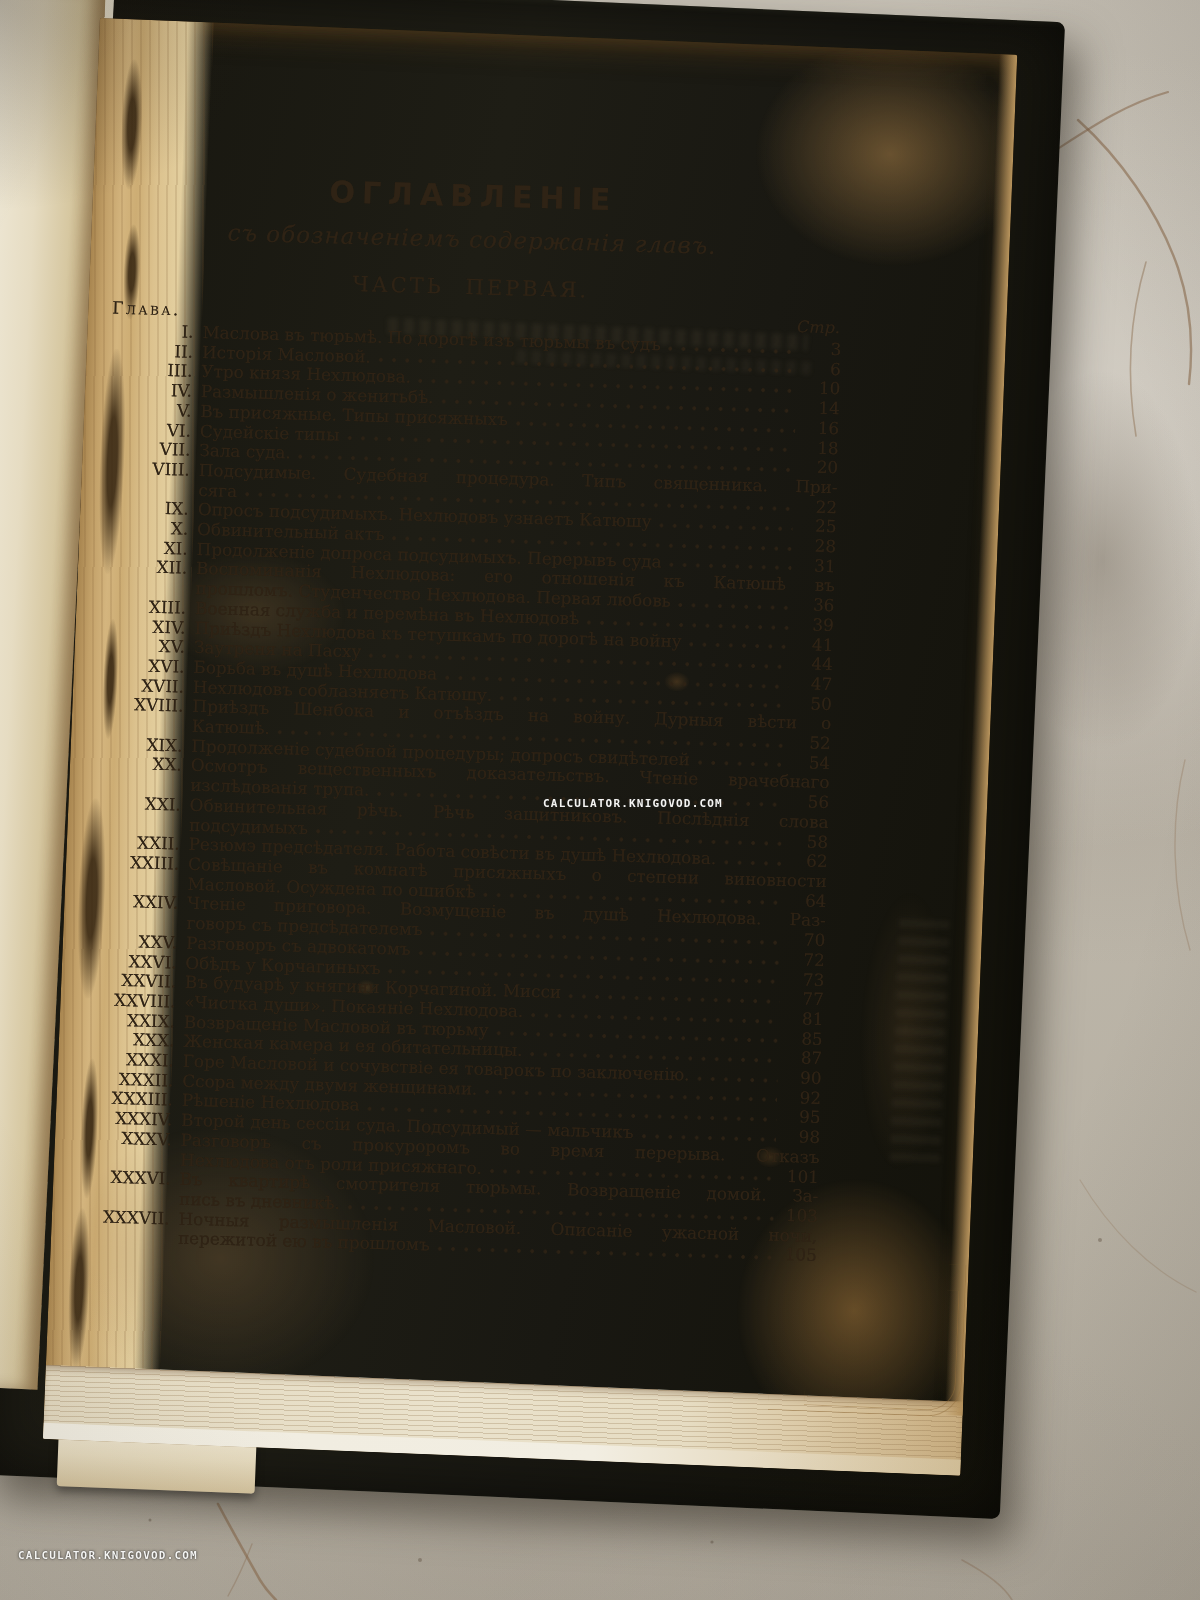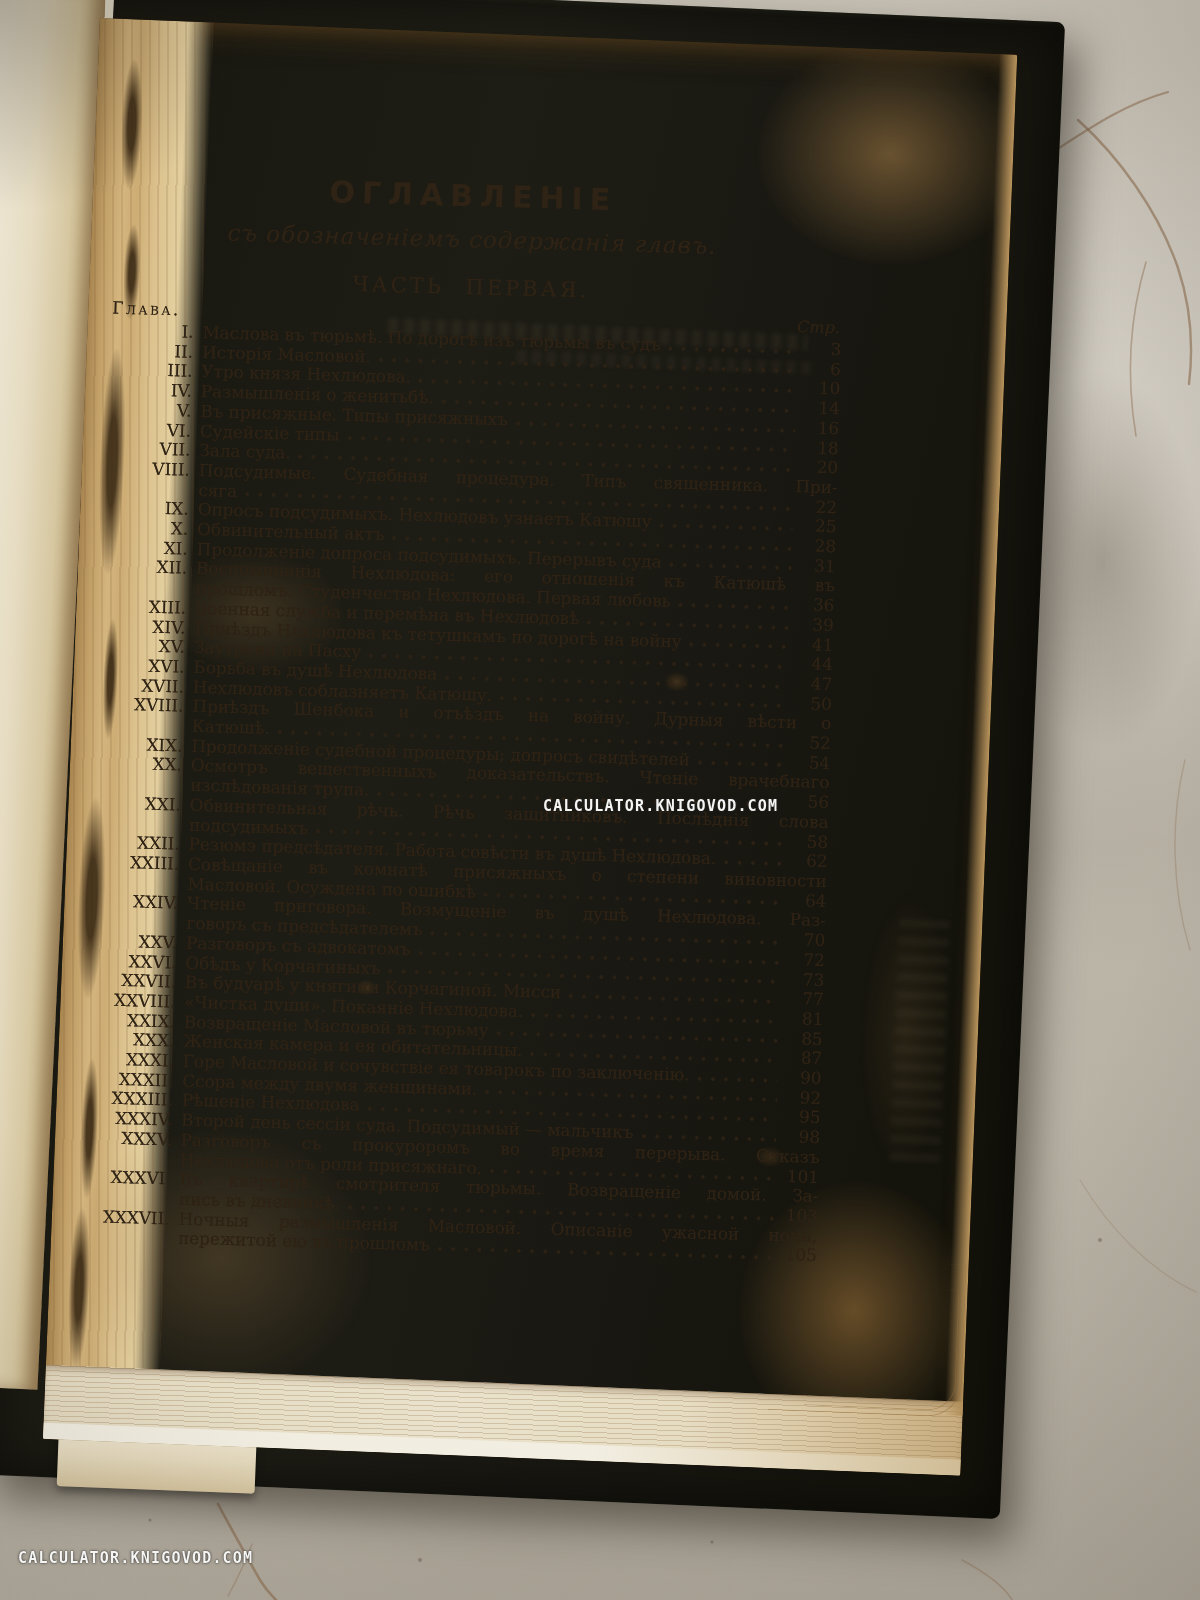--- a/index.html
+++ b/index.html
@@ -88,21 +88,21 @@
   .e-just{text-align:justify;text-align-last:justify;}
   .e-final{display:flex;align-items:baseline;}
   .e-text{white-space:nowrap;}
   .leader{flex:1;min-width:10px;margin:0 4px 0 7px;align-self:flex-end;height:8px;margin-bottom:3px;
     background:radial-gradient(circle at 3px 4px, rgba(47,35,21,.9) 1.5px, transparent 2.1px) repeat-x;
     background-size:13.2px 8px;}
   .e-page{flex:none;width:40px;text-align:right;}
 
   
   .watermark{position:absolute;z-index:10;font-family:"DejaVu Sans Mono", monospace;
-    font-weight:bold;font-size:15px;letter-spacing:1.2px;color:var(--wm,#f5f5f3);
+    font-weight:bold;font-size:11px;letter-spacing:1.2px;color:var(--wm,#f5f5f3);
     text-shadow:0 0 3px rgba(45,45,45,.85),0 0 1px rgba(0,0,0,.7);}
   .wm-center{left:543px;top:797px;}
   .wm-corner{left:18px;top:1549px;}
 </style>
 </head>
 <body>
 
 <div class="scene">
 
   <div class="marble"></div>

